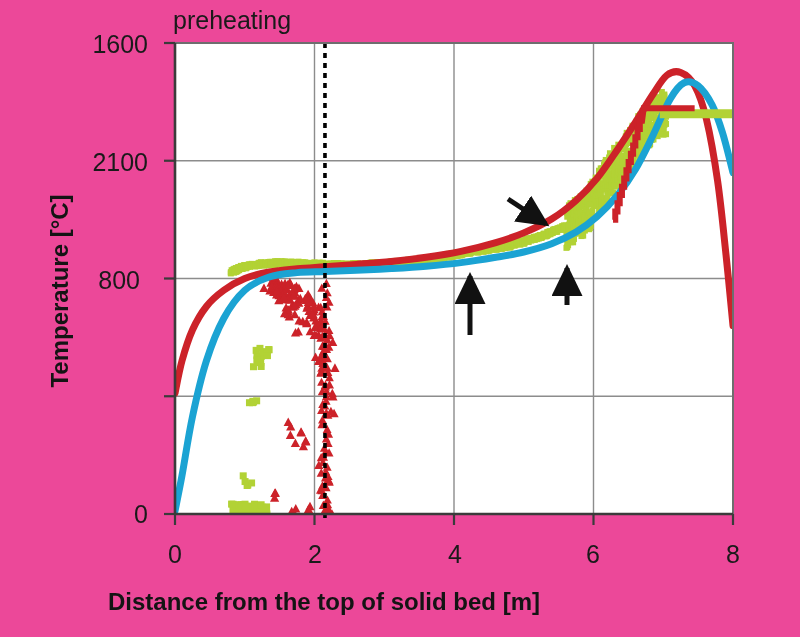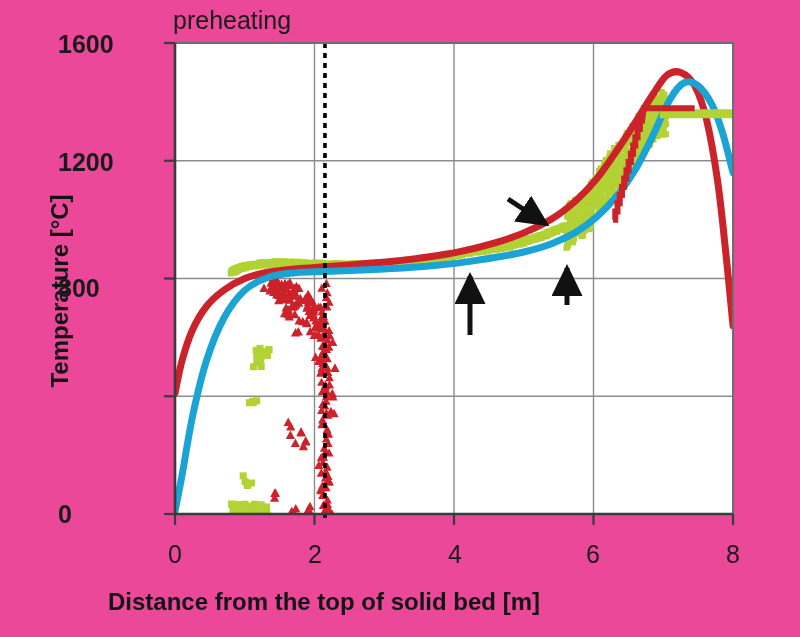--- a/index.html
+++ b/index.html
@@ -35,21 +35,21 @@
   }
   #phase-preheating { left: 173px; top: 6px; }
   #phase-reaction   { left: 455px; top: 6px; }
 
   .tick-label {
     position: absolute;
     font-size: 25px;
     color: #1a1a1a;
     white-space: nowrap;
   }
-  .ytick { text-align: left; width: 90px; font-weight: bold; }
+  .ytick { text-align: right; width: 90px; }
   .xtick { text-align: center; width: 60px; }
 
   #ylabel {
     position: absolute;
     left: -60px;
     top: 277px;
     width: 240px;
     text-align: center;
     font-size: 24px;
     font-weight: bold;
@@ -98,22 +98,22 @@
 <body>
 
 <div id="figure">
 
   <div class="phase-label" id="phase-preheating">preheating</div>
 
   <div id="ylabel">Temperature [°C]</div>
   <div id="xlabel">Distance from the top of solid bed [m]</div>
 
   <div class="tick-label ytick" style="left:58px; top:30px;">1600</div>
-  <div class="tick-label ytick" style="left:58px; top:148px;">1200</div>
-  <div class="tick-label ytick" style="left:58px; top:266px;margin-top:8px;">800</div>
+  <div class="tick-label ytick" style="left:58px; top:148px;">2100</div>
+  <div class="tick-label ytick" style="left:50px; top:266px;">800</div>
   <div class="tick-label ytick" style="left:58px; top:500px;">0</div>
 
   <div class="tick-label xtick" style="left:145px; top:540px;">0</div>
   <div class="tick-label xtick" style="left:285px; top:540px;">2</div>
   <div class="tick-label xtick" style="left:425px; top:540px;">4</div>
   <div class="tick-label xtick" style="left:563px; top:540px;">6</div>
   <div class="tick-label xtick" style="left:703px; top:540px;">8</div>
 
   <div class="series-label" id="label-tgas">
     <span>T</span><sub>gas</sub>

